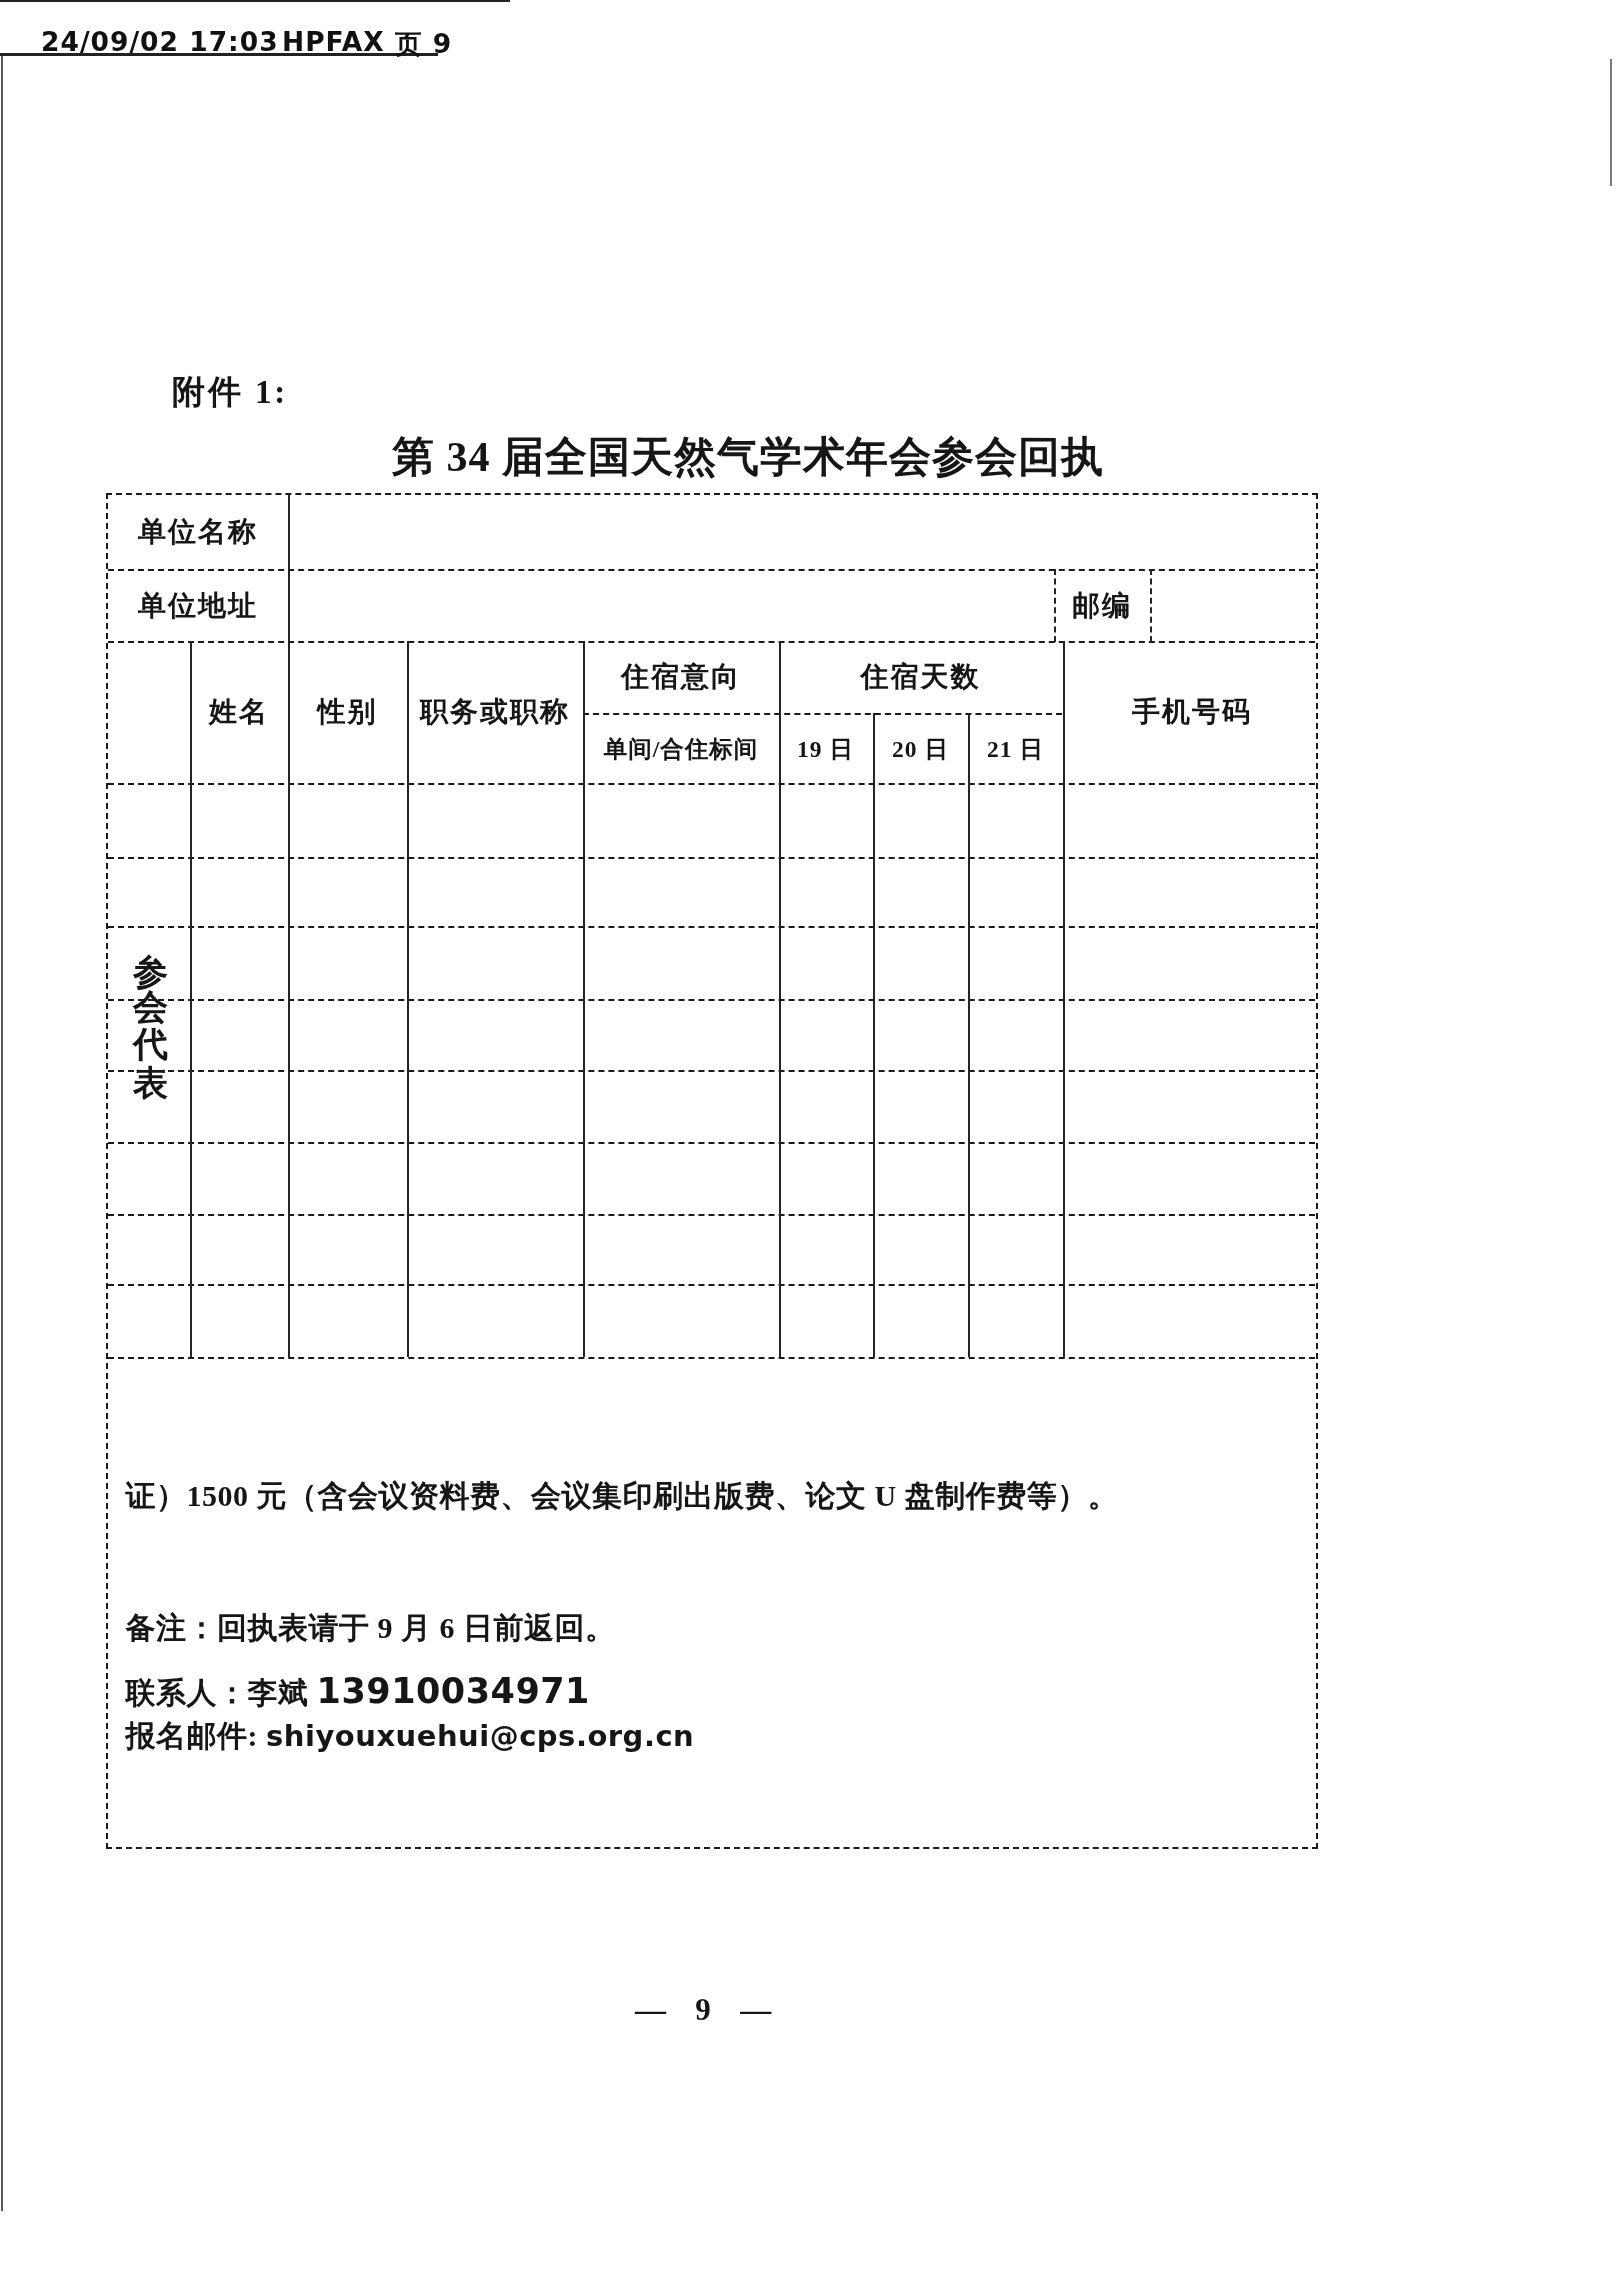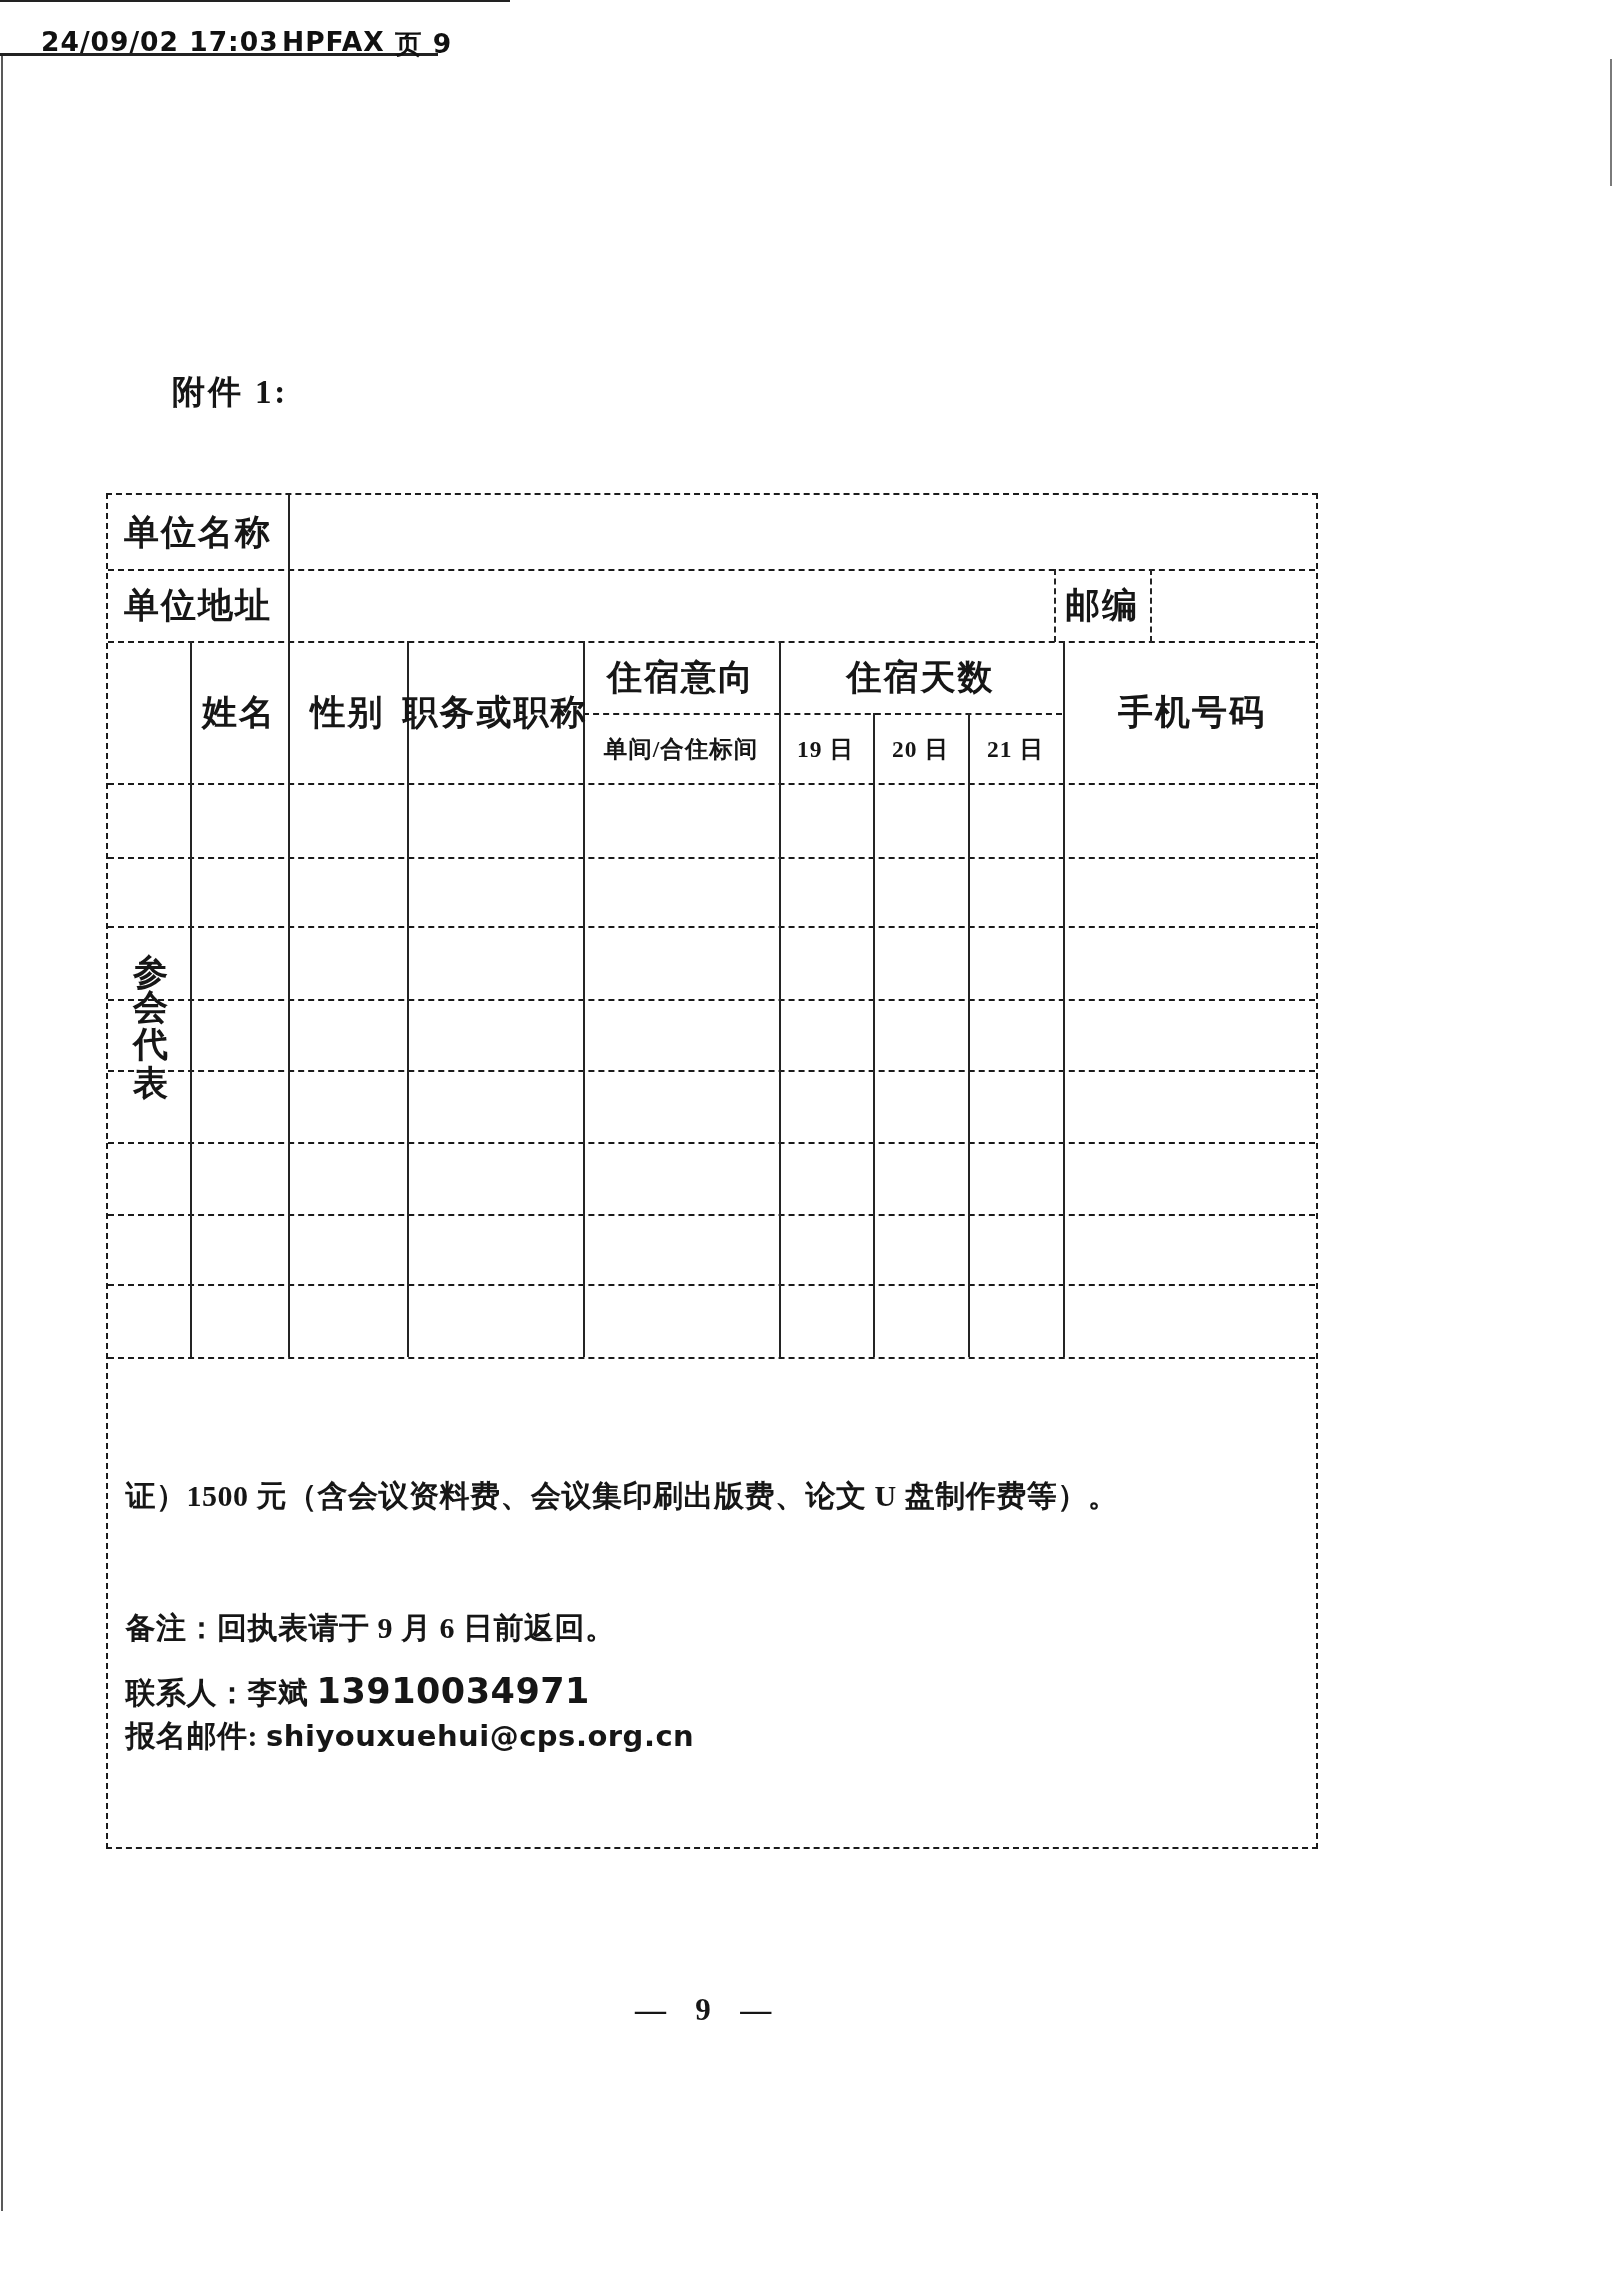--- a/index.html
+++ b/index.html
@@ -17,21 +17,21 @@
   .title{position:absolute;left:392px;top:429px;font-size:42px;font-weight:900;letter-spacing:1px;}
 
   
   .tbl{position:absolute;left:106px;top:493px;width:1212px;height:1356px;
        border:2.9px dashed #1b1b1b;box-sizing:border-box;}
   .hl{position:absolute;height:0;border-top:2.9px dashed #1a1a1a;}
   .vl{position:absolute;width:0;border-left:2px solid #242424;}
   .vld{position:absolute;width:0;border-left:2px dashed #242424;}
 
   .cell{position:absolute;display:flex;align-items:center;justify-content:center;
-        font-size:35px;font-weight:bold;letter-spacing:2px;white-space:nowrap;}
+        font-size:28px;font-weight:bold;letter-spacing:2px;white-space:nowrap;}
   .cell.small{font-size:23.5px;letter-spacing:1px;}
   .vtext{position:absolute;left:0;top:146px;width:82px;height:716px;display:flex;
          align-items:center;justify-content:center;writing-mode:vertical-rl;
          text-orientation:upright;font-size:35px;font-weight:bold;letter-spacing:37px;}
 
   
   .note{position:absolute;left:17.6px;width:1181px;font-size:30px;font-weight:600;
         letter-spacing:0.5px;white-space:nowrap;}
   .note b{font-weight:900;}
   .sans{font-family:"DejaVu Sans","Liberation Sans",sans-serif;}
@@ -51,20 +51,21 @@
   <div class="art" style="left:1px;top:55px;width:2px;height:2156px;opacity:0.75;"></div>
   <div class="art" style="left:1610px;top:59px;width:2px;height:127px;opacity:0.6;"></div>
 
   <div class="faxhdr">
     <span style="left:41px;">24/09/02 17:03</span>
     <span style="left:282px;">HPFAX</span>
     <span style="left:395px;">页 9</span>
   </div>
 
   <div class="attach">附件 1:</div>
+  <div class="title">第 34 届全国天然气学术年会参会回执</div>
 
   <div class="tbl">
 
     <div class="hl" style="left:0;top:74px;width:1207px;"></div>
     <div class="hl" style="left:0;top:146px;width:1207px;"></div>
     <div class="hl" style="left:475px;top:218px;width:479px;"></div>
     <div class="hl" style="left:0;top:288px;width:1207px;"></div>
     <div class="hl" style="left:0;top:362px;width:1207px;"></div>
     <div class="hl" style="left:0;top:431px;width:1207px;"></div>
     <div class="hl" style="left:0;top:504px;width:1207px;"></div>

